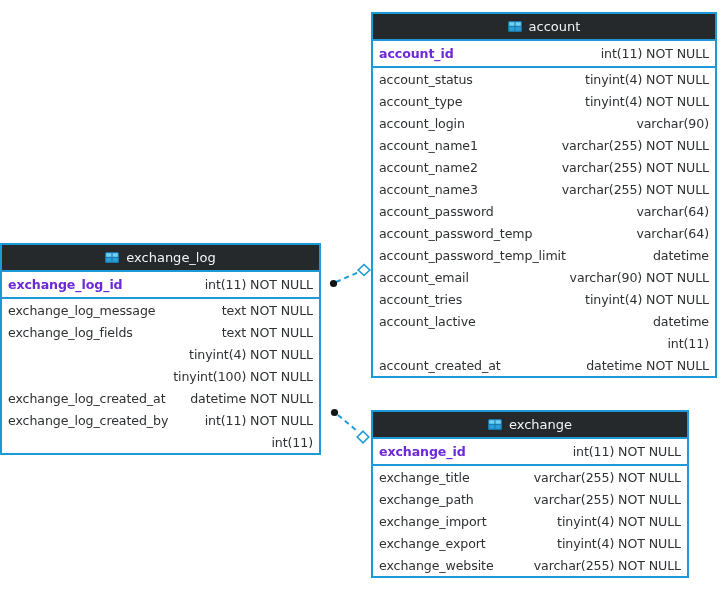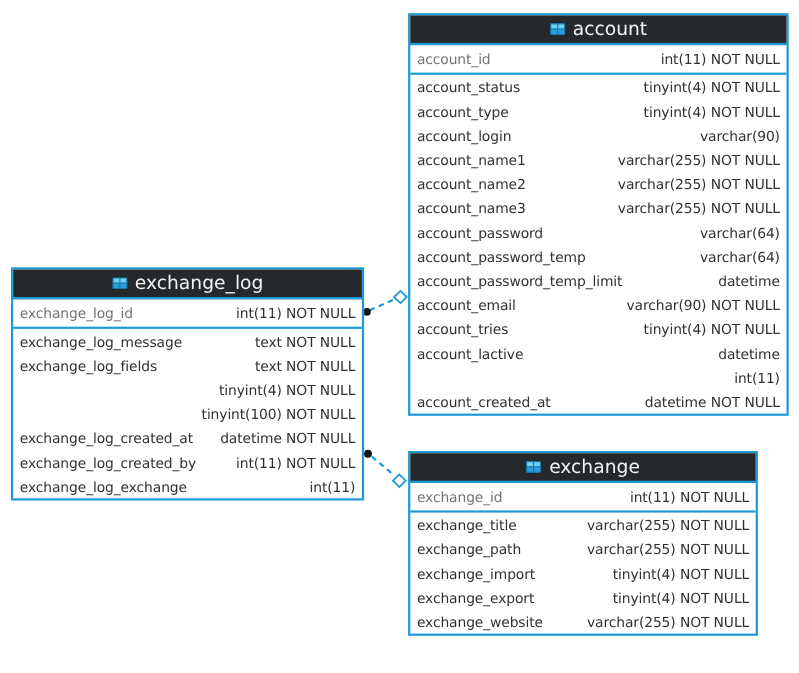--- a/index.html
+++ b/index.html
@@ -15,40 +15,40 @@
     font-family:"DejaVu Sans","Liberation Sans",sans-serif;
   }
   .canvas{position:relative;width:726px;height:612px;background:var(--bg);}
   .connector-layer{position:absolute;left:0;top:0;width:726px;height:612px;}
 
   .db-table{
     position:absolute;box-sizing:border-box;background:#fff;
     border:2px solid var(--blue);
   }
   .t-account{left:371px;top:12px;width:346px;}
-  .t-exchange-log{left:10px;top:243px;width:321px;}
+  .t-exchange-log{left:0;top:243px;width:321px;}
   .t-exchange{left:371px;top:410px;width:318px;}
 
   .tbl-header{
     height:25px;background:var(--header-bg);color:var(--header-fg);
     display:flex;align-items:center;justify-content:center;gap:7px;
-    font-size:17px;border-bottom:2px solid var(--blue);
+    font-size:13px;border-bottom:2px solid var(--blue);
     white-space:nowrap;
   }
   .tbl-icon{display:block;flex:0 0 auto;}
 
   .pk-section{border-bottom:2px solid var(--blue);}
 
   .row{
     height:22px;display:flex;align-items:center;
     padding:0 6px;font-size:12.6px;color:var(--row-fg);
     white-space:nowrap;letter-spacing:-0.1px;
   }
   .row.pk{height:25px;}
-  .row.pk .col-name{font-weight:normal;color:#737373;}
+  .row.pk .col-name{font-weight:bold;color:#6d28d9;}
   .col-name{flex:0 0 auto;}
   .col-type{margin-left:auto;padding-left:8px;flex:0 0 auto;}
 
   .conn-line{stroke:var(--blue);stroke-width:2;stroke-dasharray:5 4;fill:none;}
   .conn-diamond{stroke:var(--blue);stroke-width:1.6;fill:#ffffff;}
   .conn-dot{fill:#121416;}
 </style>
 </head>
 <body>
 
@@ -177,21 +177,20 @@
         </div>
         <div class="row">
           <span class="col-name">exchange_log_created_at</span>
           <span class="col-type">datetime NOT NULL</span>
         </div>
         <div class="row">
           <span class="col-name">exchange_log_created_by</span>
           <span class="col-type">int(11) NOT NULL</span>
         </div>
         <div class="row">
-          <span class="col-name">exchange_log_exchange</span>
           <span class="col-type">int(11)</span>
         </div>
       </div>
   </div>
 
   <div class="db-table t-exchange">
     <div class="tbl-header">
       <svg class="tbl-icon" width="14" height="11" viewBox="0 0 14 11">
         <rect x="0" y="0" width="14" height="11" rx="1.5" fill="#1b75a6"></rect>
         <rect x="1.2" y="1.2" width="5.3" height="3.6" fill="#6fd2f4"></rect>

